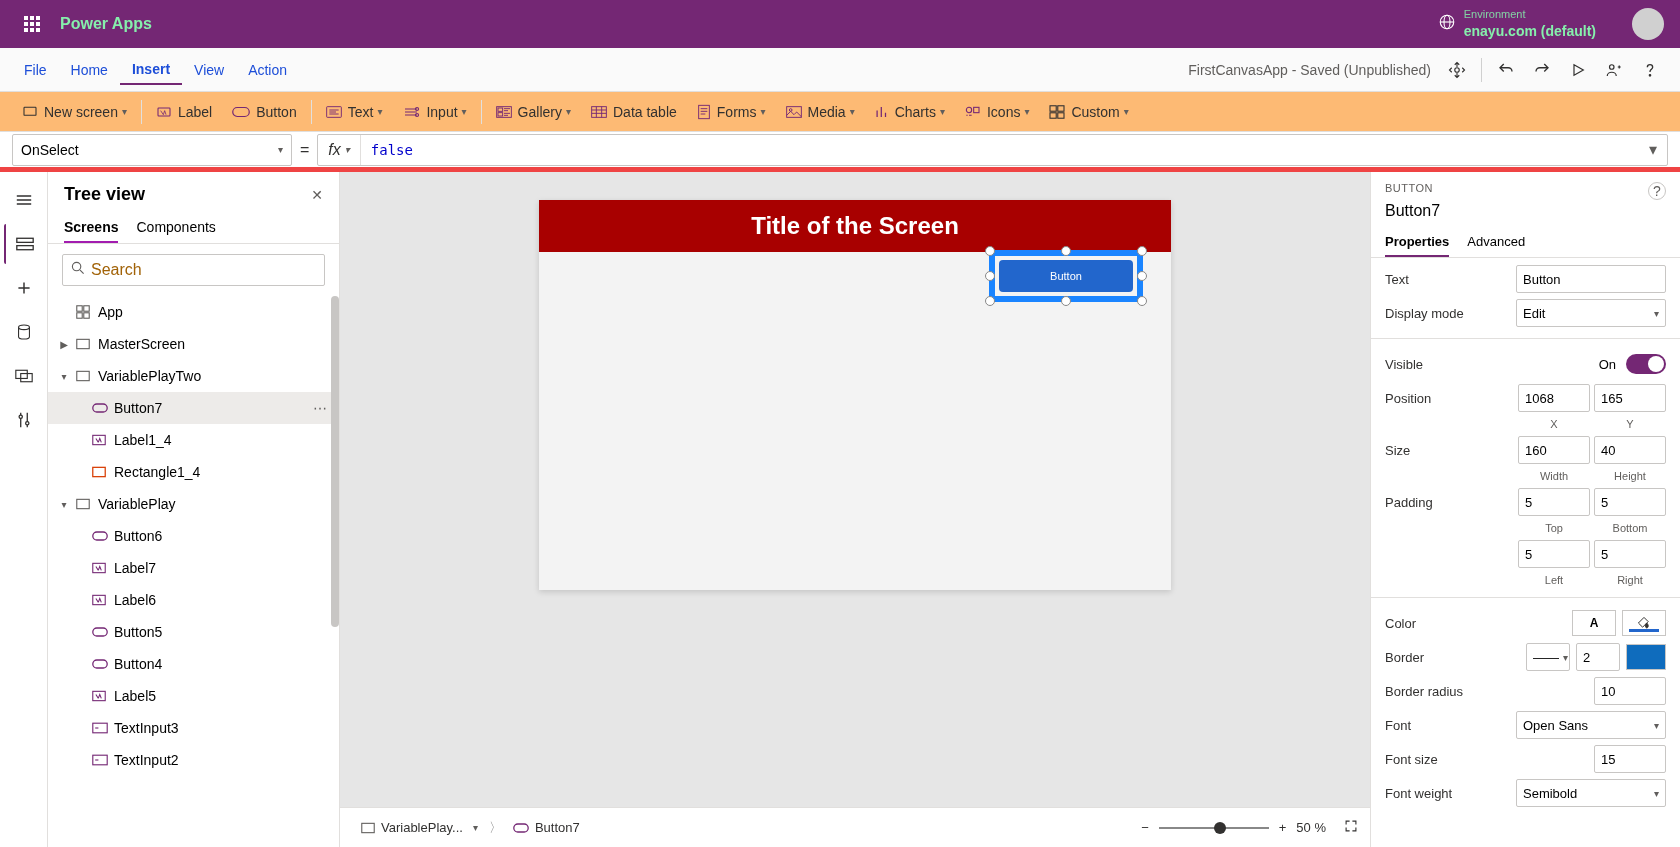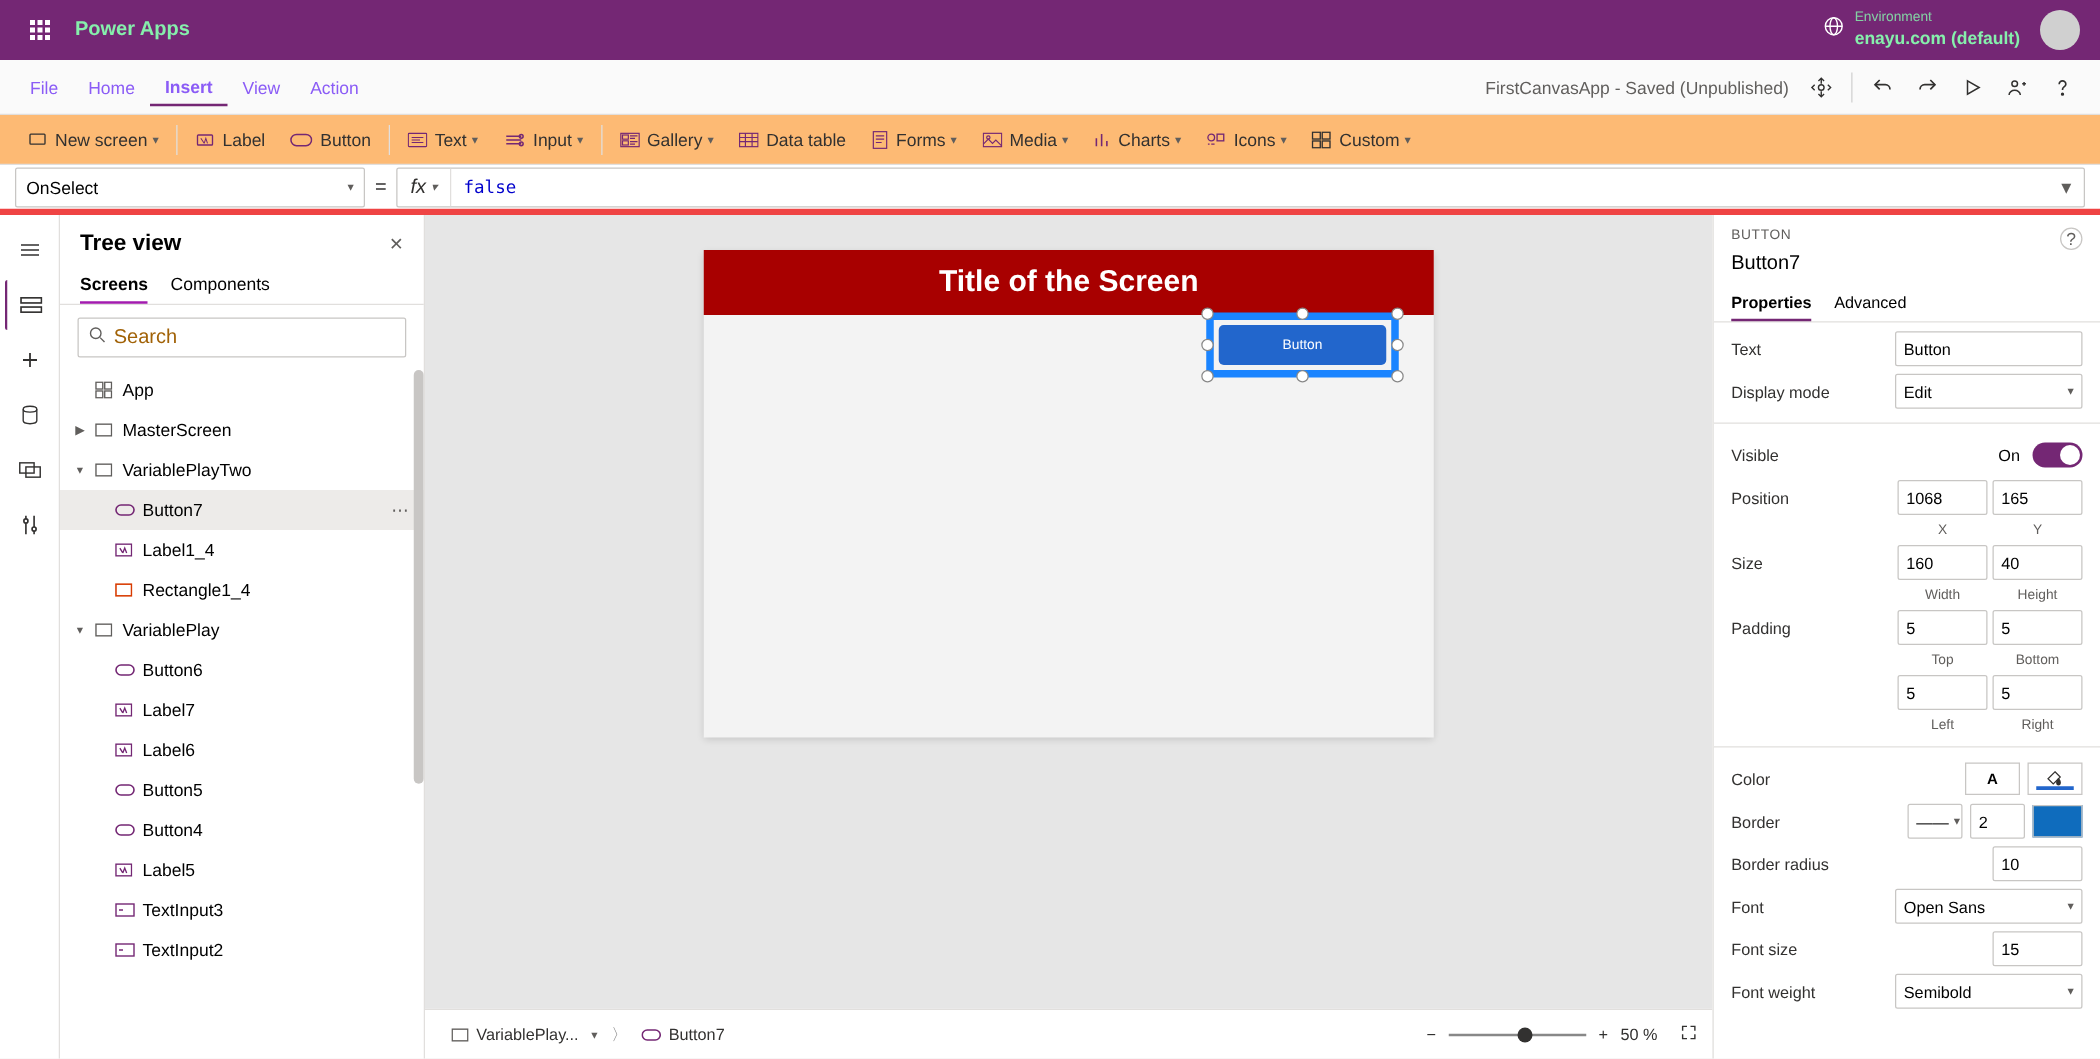--- a/index.html
+++ b/index.html
@@ -5,29 +5,29 @@
   * { box-sizing: border-box; margin: 0; padding: 0; font-family: "Segoe UI", -apple-system, sans-serif; }
   html, body { width: 1680px; height: 847px; overflow: hidden; background: #f3f2f1; }
   
   
   .header-bar { background: #742774; height: 48px; display: flex; align-items: center; color: #86efac; padding: 0 8px; }
   .waffle { width: 48px; height: 48px; display: flex; align-items: center; justify-content: center; cursor: pointer;}
   .waffle-grid { display: grid; grid-template-columns: repeat(3,4px); grid-template-rows: repeat(3,4px); gap: 2px;}
   .waffle-grid span { background: white; width:4px; height:4px;}
   .app-title { font-size: 16px; font-weight: 600; margin-left: 4px;}
   .header-spacer { flex: 1; }
-  .env-block { display:flex; align-items:center; margin-right: 16px; line-height:1.2; }
+  .env-block { display:flex; align-items:center; margin-right: 36px; line-height:1.2; }
   .env-icon { margin-right:8px; font-size:16px;}
   .env-text small {font-size:11px; opacity:0.85; display:block;}
   .env-text b {font-size:14px; font-weight:600;}
   .avatar { width:32px; height:32px; border-radius:50%; background:#d0d0d0; margin-right:8px;}
   
   
   .menubar { height: 44px; background: #fafafa; display:flex; align-items:center; padding: 0 12px; border-bottom:1px solid #e1dfdd;}
-  .menubar .m { padding: 6px 12px; font-size:14px; color:#8b5cf6; cursor:pointer;}
+  .menubar .m { padding: 6px 12px; font-size:14px; color:#1d4ed8; cursor:pointer;}
   .menubar .m.active { border-bottom: 2px solid #742774; font-weight:600;}
   .menubar-spacer { flex:1; }
   .app-status { font-size:14px; color:#605e5c; margin-right:8px;}
   .menubar .iconbtn { width:36px; height:36px; display:flex; align-items:center; justify-content:center; cursor:pointer; color:#323130; font-size:16px;}
   .menubar .sep { width:1px; height:24px; background:#d0d0d0; margin:0 6px;}
   
   
   .ribbon { height: 40px; background:#fdba74; display:flex; align-items:center; padding: 0 12px; border-bottom:1px solid #e1dfdd; font-size:14px; color:#323130;}
   .ribbon .r { display:flex; align-items:center; padding: 4px 10px; cursor:pointer;}
   .ribbon .r svg, .ribbon .r .iconph { margin-right:6px;}
@@ -67,21 +67,21 @@
   .tnode { display:flex; align-items:center; height:32px; padding-left:8px; cursor:pointer;}
   .tnode.selected { background:#edebe9;}
   .tnode .tw { width:16px; text-align:center; font-size:10px; color:#605e5c;}
   .tnode .ticon { width:18px; margin:0 4px; display:inline-flex;}
   .tnode .dots { margin-left:auto; margin-right:12px; color:#605e5c;}
   .indent1 { padding-left: 24px;}
   
   
   .canvas-area { flex:1; background:#e6e6e6; display:flex; flex-direction:column;}
   .canvas-body { flex:1; display:flex; align-items:flex-start; justify-content:center; padding-top:28px;}
-  .phone-screen { width:584px; height:390px; background:#f3f3f3; box-shadow:0 2px 6px rgba(0,0,0,0.15);}
+  .phone-screen { width:632px; height:390px; background:#f3f3f3; box-shadow:0 2px 6px rgba(0,0,0,0.15);}
   .titlebar { background:#a80000; color:#fff; font-weight:700; font-size:24px; text-align:center; padding:12px 0;}
   .sel-btn-wrap { position:relative; margin:8px 0 0 auto; width:134px; margin-right:38px;}
   .sel-outline { position:absolute; inset:-10px; border:6px solid #1a84ff;}
   .sel-btn { background:#2266cc; color:#fff; font-size:11px; text-align:center; padding:10px 4px; border-radius:4px; position:relative;}
   .handle { width:10px; height:10px; background:#fff; border:1px solid #888; border-radius:50%; position:absolute;}
   
   .canvas-footer { height:40px; background:#fff; border-top:1px solid #e1dfdd; display:flex; align-items:center; padding:0 12px; font-size:13px; color:#323130;}
   .crumb { display:flex; align-items:center; gap:6px; padding:2px 8px; border:1px solid transparent;}
   .crumb-chev { color:#888; padding:0 2px;}
   .cf-spacer{flex:1;}

